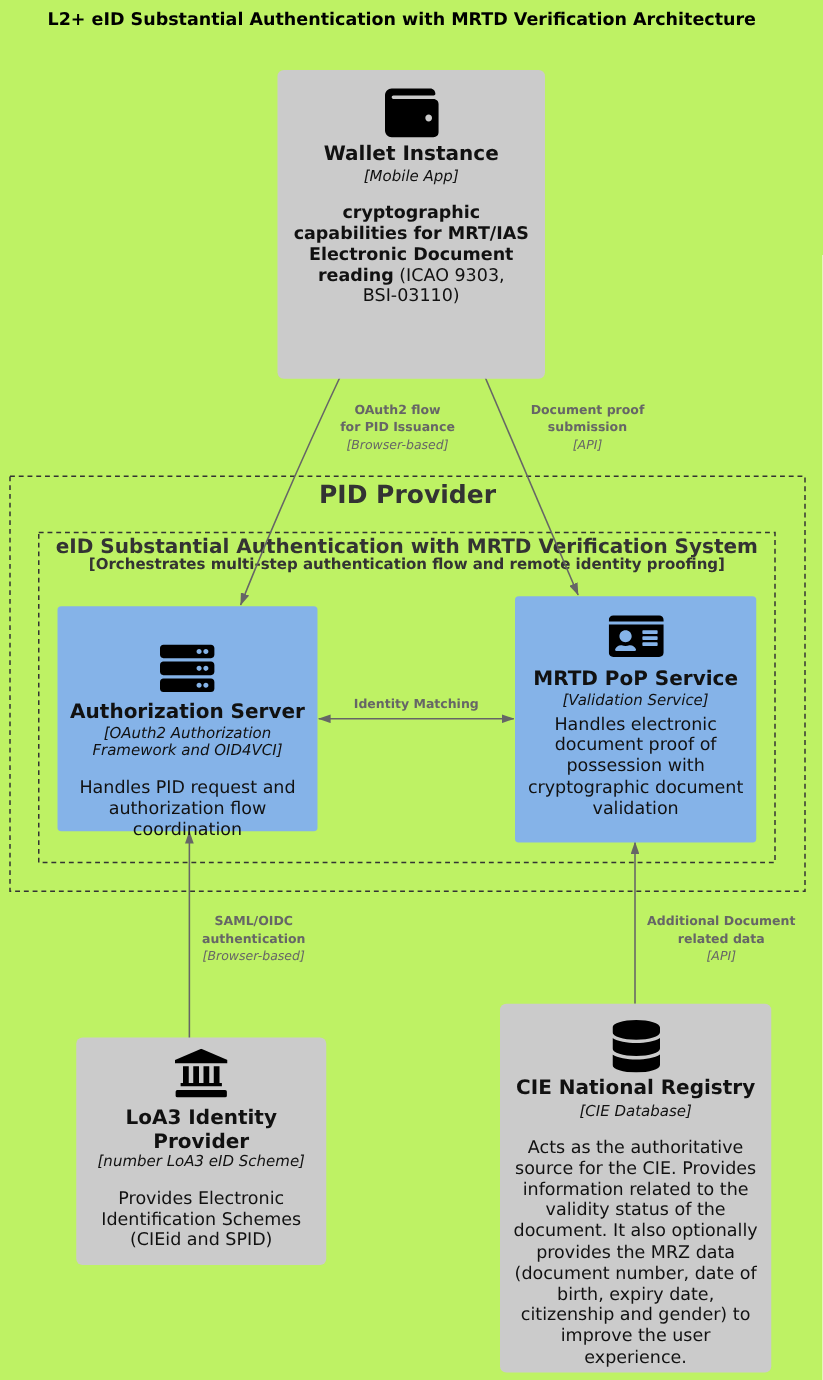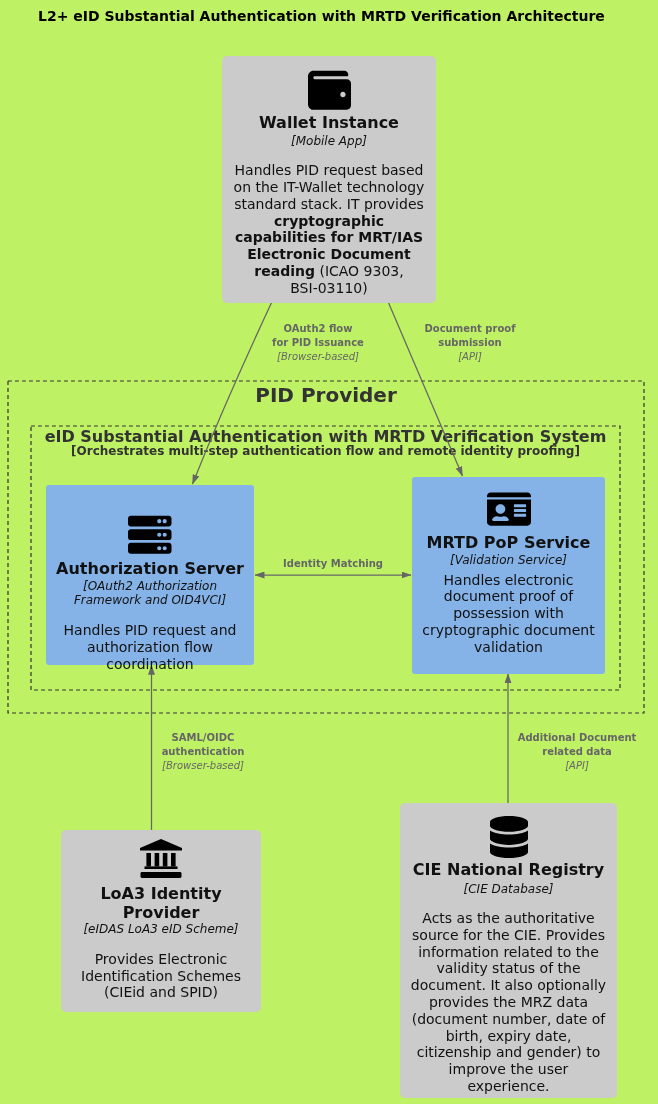--- a/index.html
+++ b/index.html
@@ -159,24 +159,21 @@
       <path d="M 508 803 L 508 673.8" marker-end="url(#arrow)"></path>
     </g>
   </svg>
 
   <div class="node node-gray" id="node-wallet">
     <svg class="node-icon" width="43" height="44.5" viewBox="0 0 512 512" preserveAspectRatio="none">
       <path fill="#000000" d="M461.2 128H80c-8.84 0-16-7.16-16-16s7.16-16 16-16h384c8.84 0 16-7.16 16-16 0-26.51-21.49-48-48-48H64C28.65 32 0 60.65 0 96v320c0 35.35 28.65 64 64 64h397.2c28.02 0 50.8-21.53 50.8-48V176c0-26.47-22.78-48-50.8-48zM416 336c-17.67 0-32-14.33-32-32s14.33-32 32-32 32 14.33 32 32-14.33 32-32 32z"></path>
     </svg>
     <div class="node-title">Wallet Instance</div>
     <div class="node-subtitle">[Mobile App]</div>
-    <div class="node-body"><span>Handles PID request based
-on the IT-Wallet technology
-standard stack. IT provides
-</span><span style="font-weight: bold;">cryptographic
+    <div class="node-body"><span style="font-weight: bold;">cryptographic
 capabilities for MRT/IAS
 Electronic Document
 reading</span><span> (ICAO 9303,
 BSI-03110)</span></div>
   </div>
 
   <div class="node node-blue" id="node-auth">
     <svg class="node-icon" width="43.5" height="43.4" viewBox="0 0 512 512" preserveAspectRatio="none">
       <path fill="#000000" d="M480 160H32c-17.673 0-32-14.327-32-32V64c0-17.673 14.327-32 32-32h448c17.673 0 32 14.327 32 32v64c0 17.673-14.327 32-32 32zm-48-88c-13.255 0-24 10.745-24 24s10.745 24 24 24 24-10.745 24-24-10.745-24-24-24zm-64 0c-13.255 0-24 10.745-24 24s10.745 24 24 24 24-10.745 24-24-10.745-24-24-24zm112 248H32c-17.673 0-32-14.327-32-32v-64c0-17.673 14.327-32 32-32h448c17.673 0 32 14.327 32 32v64c0 17.673-14.327 32-32 32zm-48-88c-13.255 0-24 10.745-24 24s10.745 24 24 24 24-10.745 24-24-10.745-24-24-24zm-64 0c-13.255 0-24 10.745-24 24s10.745 24 24 24 24-10.745 24-24-10.745-24-24-24zm112 248H32c-17.673 0-32-14.327-32-32v-64c0-17.673 14.327-32 32-32h448c17.673 0 32 14.327 32 32v64c0 17.673-14.327 32-32 32zm-48-88c-13.255 0-24 10.745-24 24s10.745 24 24 24 24-10.745 24-24-10.745-24-24-24zm-64 0c-13.255 0-24 10.745-24 24s10.745 24 24 24 24-10.745 24-24-10.745-24-24-24z"></path>
     </svg>
@@ -208,21 +205,21 @@
         <rect x="6.4" y="14" width="4.6" height="13.5"></rect>
         <rect x="14.6" y="14" width="4.6" height="13.5"></rect>
         <rect x="22.8" y="14" width="4.6" height="13.5"></rect>
         <rect x="31" y="14" width="4.6" height="13.5"></rect>
         <rect x="4.5" y="27.4" width="33" height="2.6"></rect>
         <rect x="0.5" y="33" width="41" height="6" rx="1.4"></rect>
       </g>
     </svg>
     <div class="node-title">LoA3 Identity
 Provider</div>
-    <div class="node-subtitle">[eIDAS LoA3 eID Scheme]</div>
+    <div class="node-subtitle">[number LoA3 eID Scheme]</div>
     <div class="node-body">Provides Electronic
 Identification Schemes
 (CIEid and SPID)</div>
   </div>
 
   <div class="node node-gray" id="node-cie">
     <svg class="node-icon" width="38" height="42" viewBox="0 0 448 512" preserveAspectRatio="none">
       <path fill="#000000" d="M448 73.143v45.714C448 159.143 347.667 192 224 192S0 159.143 0 118.857V73.143C0 32.857 100.333 0 224 0s224 32.857 224 73.143zM448 176v102.857C448 319.143 347.667 352 224 352S0 319.143 0 278.857V176c48.125 33.143 136.208 48.572 224 48.572S399.875 209.143 448 176zm0 160v102.857C448 479.143 347.667 512 224 512S0 479.143 0 438.857V336c48.125 33.143 136.208 48.572 224 48.572S399.875 369.143 448 336z"></path>
     </svg>
     <div class="node-title">CIE National Registry</div>

